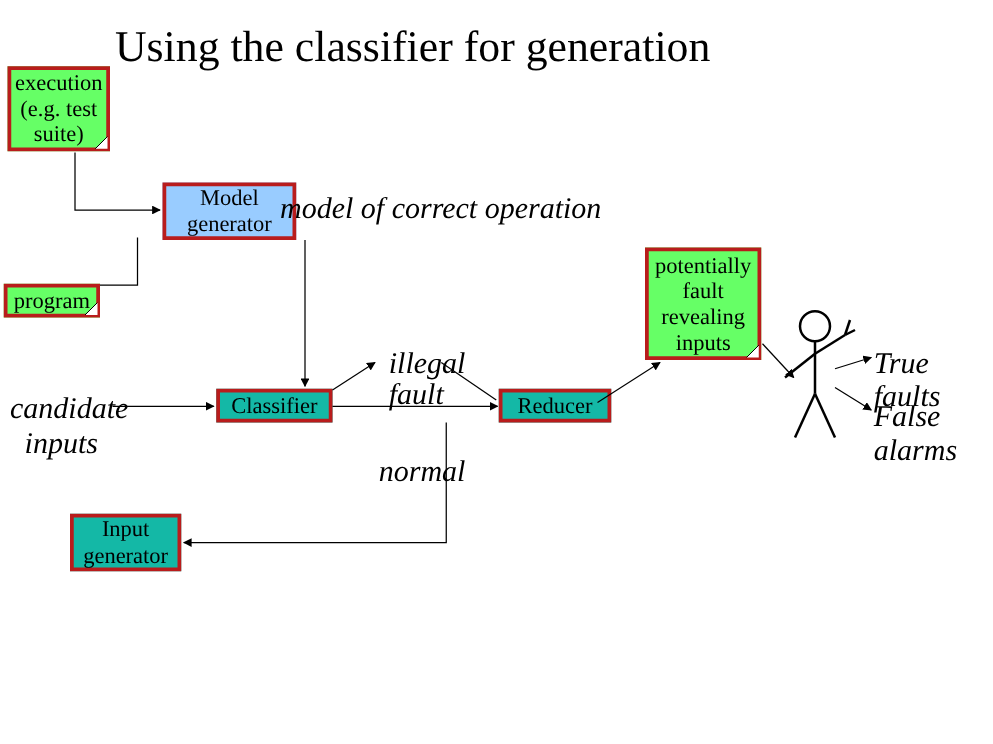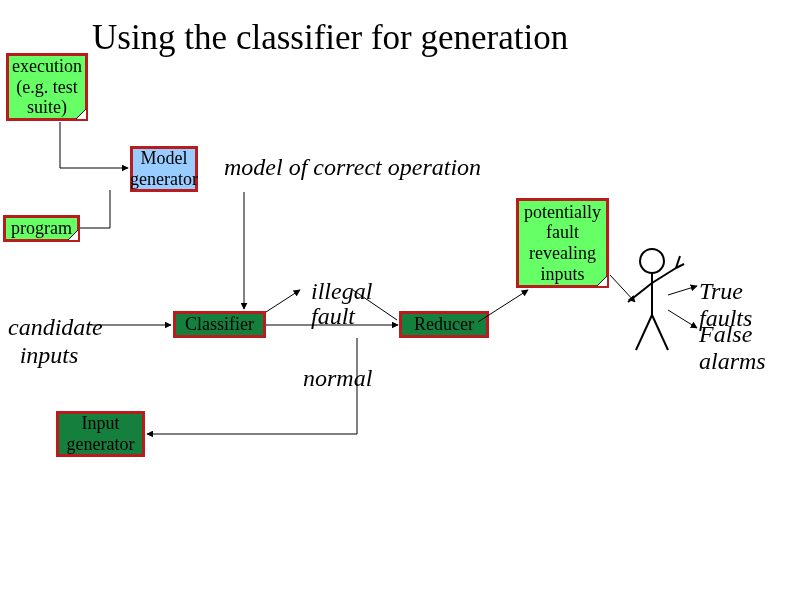--- a/index.html
+++ b/index.html
@@ -25,21 +25,21 @@
     display: flex;
     align-items: center;
     justify-content: center;
     font-size: 18px;
     line-height: 1.15;
     padding: 2px 6px;
   }
   .box.green  { background: #66ff66; }
   .box.green2 { background: #66ff66; }
   .box.blue   { background: #99ccff; }
-  .box.yellow { background: #15803d; }
+  .box.yellow { background: #14b8a6; }
   .note-corner {
     
     position: absolute;
     right: -1px;
     bottom: -1px;
     width: 10px;
     height: 10px;
     background: linear-gradient(135deg, transparent 0 49%, #000 50% 52%, #fff 52%);
   }
   .label {
@@ -59,26 +59,26 @@
 
 <div class="title">Using the classifier for generation</div>
 
 <div class="box green" style="left:6px; top:53px; width:82px; height:68px;">
   <span style="white-space:pre-line;">execution
 (e.g. test
 suite)</span>
   <span class="note-corner"></span>
 </div>
 
-<div class="box blue" style="left:130px; top:146px; width:68px; height:46px;">
+<div class="box blue" style="left:130px; top:146px; width:107px; height:46px;">
   <span style="white-space:pre-line;">Model
 generator</span>
 </div>
 
-<div class="box green" style="left:3px; top:215px; width:77px; height:27px;">
+<div class="box green" style="left:3px; top:227px; width:77px; height:27px;">
   <span>program</span>
   <span class="note-corner"></span>
 </div>
 
 <div class="box yellow" style="left:173px; top:311px; width:93px; height:27px;">
   <span>Classifier</span>
 </div>
 
 <div class="box yellow" style="left:399px; top:311px; width:90px; height:27px;">
   <span>Reducer</span>

